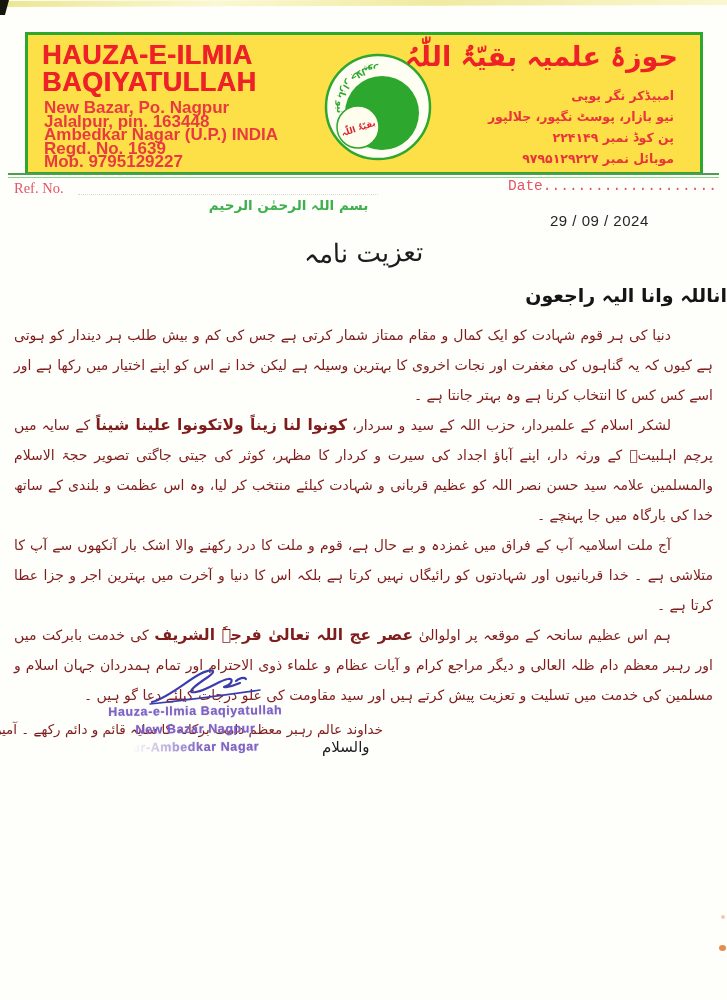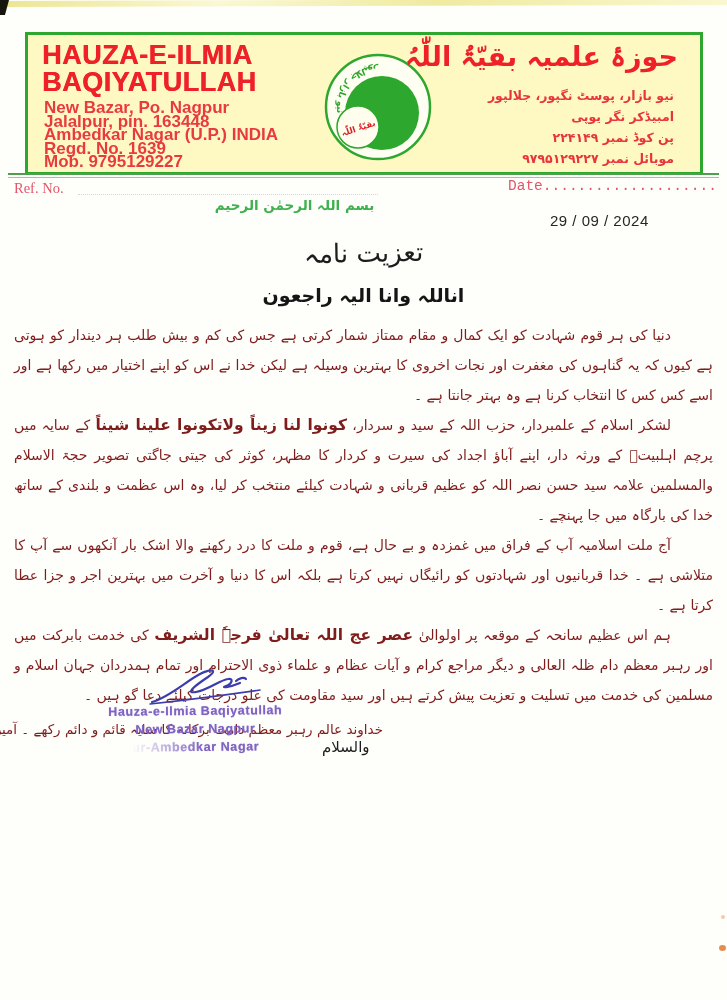--- a/index.html
+++ b/index.html
@@ -11,21 +11,21 @@
   
   .top-streak{position:absolute;top:0;left:0;width:727px;height:6px;
     background:linear-gradient(90deg,rgba(220,210,60,.55),rgba(240,230,90,.25) 30%,rgba(225,215,70,.5) 60%,rgba(240,232,110,.3));
     transform:skewY(-.15deg);}
   .corner-mark{position:absolute;top:0;left:0;width:9px;height:15px;background:#16160f;
     clip-path:polygon(0 0,100% 0,55% 100%,0 100%);}
   .speck1{position:absolute;right:1px;top:945px;width:7px;height:6px;border-radius:50%;background:#e2813c;opacity:.9;}
   .speck2{position:absolute;right:2px;top:915px;width:4px;height:4px;border-radius:50%;background:#efb48b;opacity:.7;}
   
   .band{position:absolute;left:25px;top:32px;width:678px;height:143px;
-    background:#fef9c3;border:3px solid #2ea72e;box-sizing:border-box;}
+    background:#fde047;border:3px solid #2ea72e;box-sizing:border-box;}
   .org-en{position:absolute;left:14px;top:7px;color:#ee2128;
     font-family:"Liberation Sans",sans-serif;font-weight:900;
     font-size:27px;line-height:27px;letter-spacing:.5px;
     text-shadow:.6px 0 #ee2128;}
   .addr-en{position:absolute;left:16px;top:66px;color:#e83a40;
     font-family:"Liberation Sans",sans-serif;font-weight:700;
     font-size:17px;line-height:13.5px;}
   .org-ur{position:absolute;right:22px;top:6px;color:#ee2128;
     font-size:27px;font-weight:700;direction:rtl;margin-left:6px;}
   .addr-ur{position:absolute;right:26px;top:50px;color:#e8353c;
@@ -34,27 +34,27 @@
   
   .rule-a{position:absolute;left:8px;top:173px;width:711px;border-top:2px solid #4f9e50;}
   .rule-b{position:absolute;left:8px;top:177px;width:711px;border-top:1.5px solid #8fd08f;}
   
   .ref-label{position:absolute;left:14px;top:180px;color:#e4556a;
     font-family:Liberation Serif, serif;font-size:14.5px;}
   .ref-dots{position:absolute;left:78px;top:181px;width:300px;border-bottom:1.5px dotted #b9b9b9;height:13px;opacity:.55;}
   .date-row{position:absolute;left:508px;top:178px;width:212px;color:#e4556a;
     font-family:Liberation Mono, monospace;font-size:14.5px;white-space:nowrap;overflow:hidden;}
   .bismillah{position:absolute;left:0;top:197px;width:577px;text-align:center;
-    color:#3db14e;font-size:13.5px;font-weight:700;direction:rtl;padding-left:6px;}
+    color:#3db14e;font-size:13.5px;font-weight:700;direction:rtl;}
   .date-value{position:absolute;left:550px;top:212px;color:#262626;
     font-family:"Liberation Sans",sans-serif;font-size:15px;letter-spacing:.5px;}
   
   .doc-title{position:absolute;left:0;top:238px;width:727px;text-align:center;
     color:#1d1d1d;font-size:26px;direction:rtl;transform:rotate(-1deg);}
-  .doc-subtitle{position:absolute;left:0;top:284px;width:727px;text-align:center;
+  .doc-subtitle{position:absolute;left:0;top:284px;width:727px;text-align:right;
     color:#151515;font-size:19px;font-weight:700;direction:rtl;}
   .body-text{position:absolute;left:14px;top:320px;width:699px;direction:rtl;
     color:#7f1d1d;font-size:14px;line-height:30px;text-align:justify;}
   .body-text p{margin:0;text-indent:42px;}
   .seg-bold{font-weight:700;font-size:15.5px;}
   .closing-line{margin:4px 330px 0 0;white-space:nowrap;text-align:right;font-size:13.5px;}
   
   .signature{position:absolute;left:148px;top:668px;}
   .stamp{position:absolute;left:88px;top:702px;width:215px;text-align:center;
     color:#7e62c4;font-family:"Liberation Sans",sans-serif;font-weight:700;
@@ -95,22 +95,22 @@
       <text font-size="9" fill="#2ea72e" font-weight="700">
         <textPath href="#ringPath">حوزۂ علمیہ بقیۃ اللہ ۔ نیو بازار جلالپور</textPath>
       </text>
       <circle cx="60" cy="69" r="37" fill="#2ea72e"></circle>
       <circle cx="36" cy="83" r="21" fill="#fffdee" stroke="#2ea72e" stroke-width="1.5"></circle>
       <text x="36" y="87" font-size="8.5" fill="#d8232a" font-weight="700" text-anchor="middle" transform="rotate(-18 36 83)">بقیّۃُ اللّٰہ</text>
     </svg>
 
     <div class="org-ur">حوزۂ علمیہ بقیّۃُ اللّٰہُ</div>
     <div class="addr-ur">
+      <div>امبیڈکر نگر یوپی</div>
       <div>نیو بازار، پوسٹ نگپور، جلالپور</div>
-      <div>امبیڈکر نگر یوپی</div>
       <div>پن کوڈ نمبر ۲۲۴۱۴۹</div>
       <div>موبائل نمبر ۹۷۹۵۱۲۹۲۲۷</div>
     </div>
   </div>
 
   <div class="rule-a"></div>
   <div class="rule-b"></div>
 
   <div class="ref-label">Ref. No.</div>
   <div class="ref-dots"></div>

